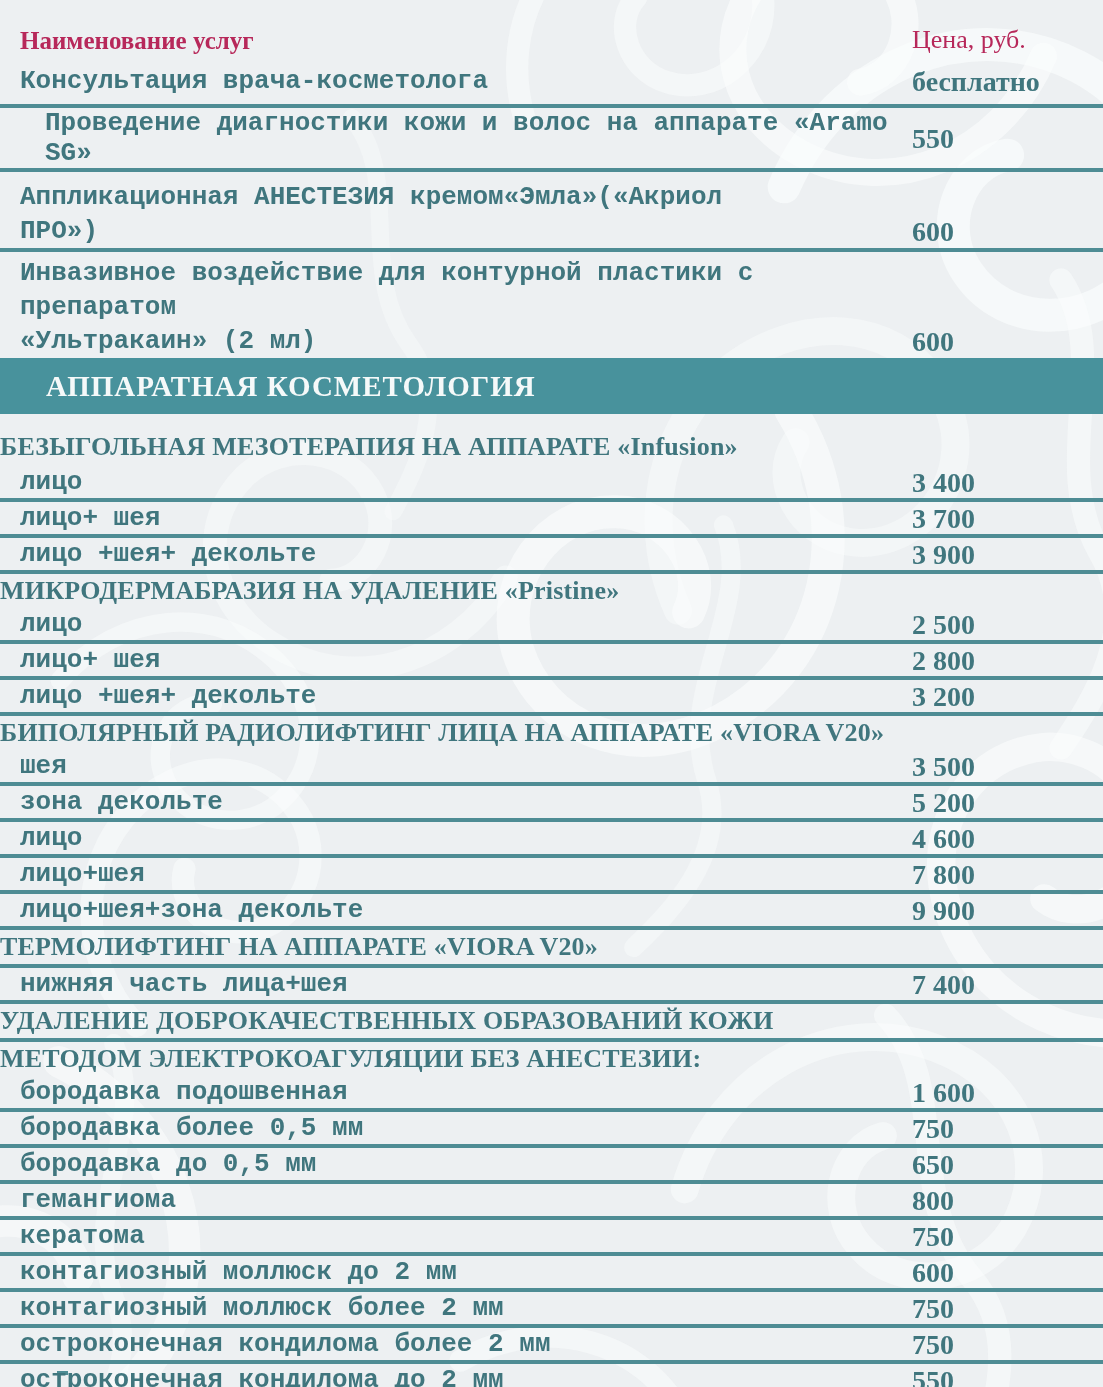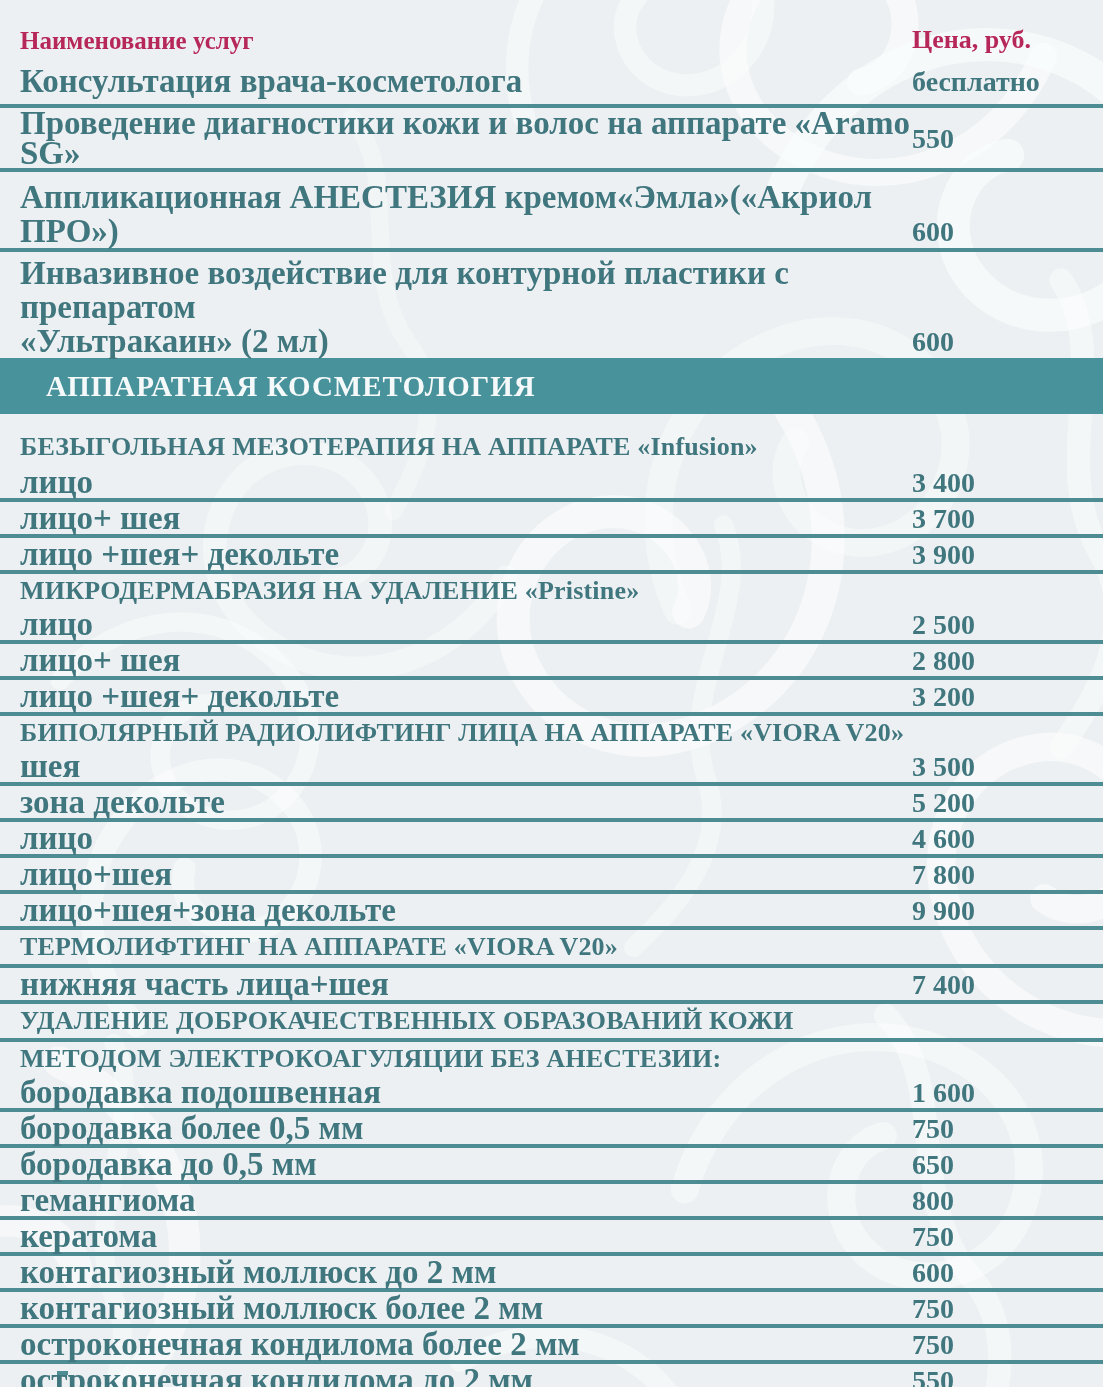--- a/index.html
+++ b/index.html
@@ -23,58 +23,59 @@
     display:flex; align-items:flex-end;
     height:58px; padding-bottom:3px;
   }
   .colheader .hname{
     flex:1; padding-left:20px;
     font-size:25px; font-weight:bold;
     color:var(--crimson,#b7285a);
   }
   .colheader .hprice{
     width:191px;
-    font-size:26px; font-weight:bold;
+    font-size:26px; font-weight:normal;
     color:var(--crimson,#b7285a);
   }
 
   .row{ display:flex; align-items:center; min-height:32px; }
   .row .name{
     flex:1; padding-left:20px;
-    font-size:33px; font-weight:bold; line-height:30px;
+    font-size:26px; font-weight:bold; line-height:30px;
     color:var(--teal_text,#40767e);
     white-space:pre-line;
+    font-family:Liberation Mono, monospace;
   }
   .row .price{
     width:191px;
     font-size:28px; font-weight:bold; line-height:31px;
     color:var(--teal_text,#40767e);
   }
   .row.tall{ align-items:flex-end;gap:12px; }
   .row.tall .name{ line-height:34px; }
   .row.tall .price{ padding-bottom:1px; }
 
   .blk-0{ min-height:46px; }
-  .blk-1{ min-height:34px; }
+  .blk-1{ min-height:34px;margin-left:25px; }
   .blk-2{ min-height:76px; padding-top:6px; }
   .blk-3{ min-height:72px; padding-top:4px; }
 
   .divider{ height:4px; background:var(--divider,#4e8c94); }
 
   .banner{
     height:56px; display:flex; align-items:center;
     background:var(--banner_bg,#48929c);
     color:var(--banner_text,#f5f9f9);
     padding-left:46px;
     font-size:29px; font-weight:bold; letter-spacing:1px;
   }
 
   .sec-header{
     display:flex; align-items:center;
-    height:34px; padding-left:20px;
+    height:34px; 
     font-size:26px; font-weight:bold; letter-spacing:0.2px;
     color:var(--teal_text,#40767e);
   }
   .blk-5{ height:52px; padding-top:14px; }
 
   .artifact{
     position:absolute; left:57px; top:1371px;
     width:11px; height:4px;
     background:var(--divider,#4e8c94);
   }

